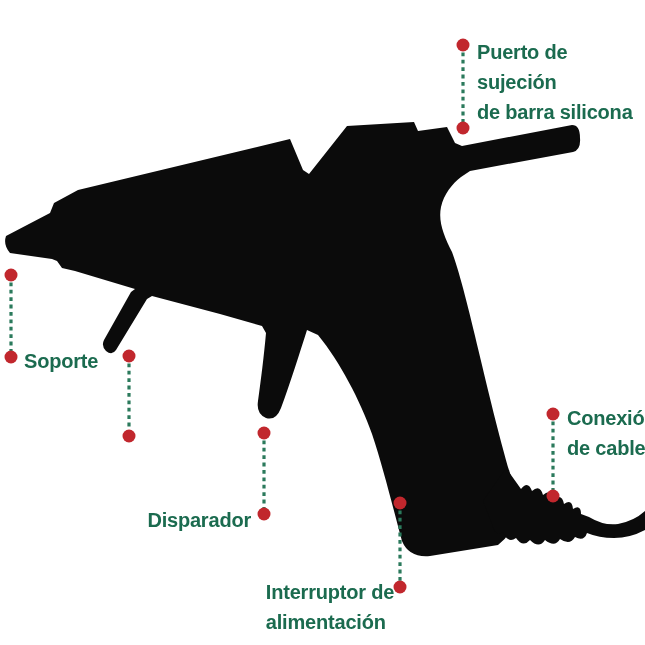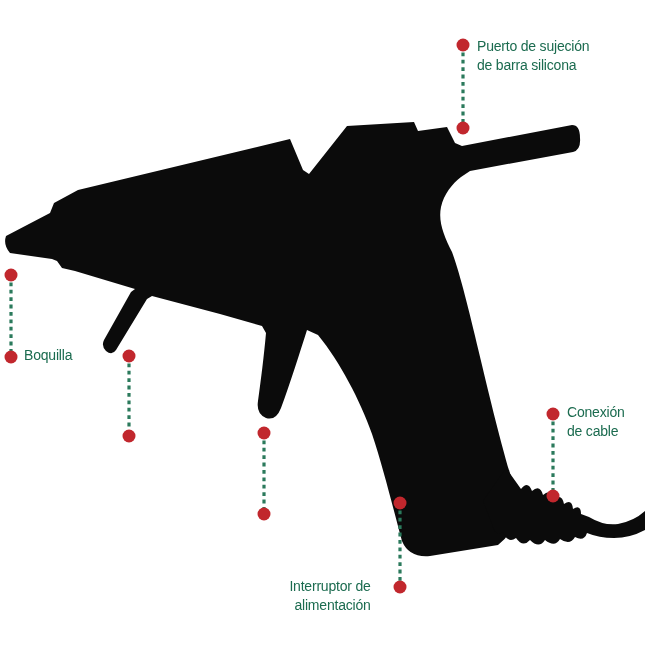--- a/index.html
+++ b/index.html
@@ -28,31 +28,31 @@
     stroke-dasharray: 3.8 3.6;
     fill: none;
   }
   .marker {
     fill: var(--color-marker, #c1272d);
     stroke: none;
   }
   .label {
     position: absolute;
     color: var(--color-label, #1b6b4f);
-    font-size: 14px;
-    line-height: 19px;
-    font-weight: 400;
+    font-size: 20px;
+    line-height: 30px;
+    font-weight: 700;
     letter-spacing: -0.2px;
     white-space: pre-line;
   }
   .label-puerto      { left: 477px; top: 37px; }
   .label-boquilla    { left: 24px;  top: 346px; }
   .label-soporte     { left: 25px;  top: 429px; }
   .label-disparador  { right: 394px; top: 505px; text-align: right; }
-  .label-interruptor { left: 330px; top: 577px; transform: translateX(-50%); text-align: right; }
+  .label-interruptor { left: 330px; top: 577px; transform: translateX(-50%); text-align: left; }
   .label-conexion    { left: 567px; top: 403px; }
 </style>
 </head>
 <body>
 
 <div class="stage">
 
   <svg class="art" viewBox="0 0 645 645" aria-hidden="true">
 
     <path class="ink" d="
@@ -141,19 +141,20 @@
     <circle class="marker" cx="264" cy="433" r="6.5"></circle>
     <circle class="marker" cx="264" cy="514" r="6.5"></circle>
     <circle class="marker" cx="400" cy="503" r="6.5"></circle>
     <circle class="marker" cx="400" cy="587" r="6.5"></circle>
     <circle class="marker" cx="553" cy="414" r="6.5"></circle>
     <circle class="marker" cx="553" cy="496" r="6.5"></circle>
   </svg>
 
   <div class="label label-puerto">Puerto de sujeción
 de barra silicona</div>
-  <div class="label label-boquilla">Boquilla</div>
+  <div class="label label-boquilla">Soporte</div>
+  <div class="label label-disparador">Disparador</div>
   <div class="label label-interruptor">Interruptor de
 alimentación</div>
   <div class="label label-conexion">Conexión
 de cable</div>
 
 </div>
 
 </body></html>

